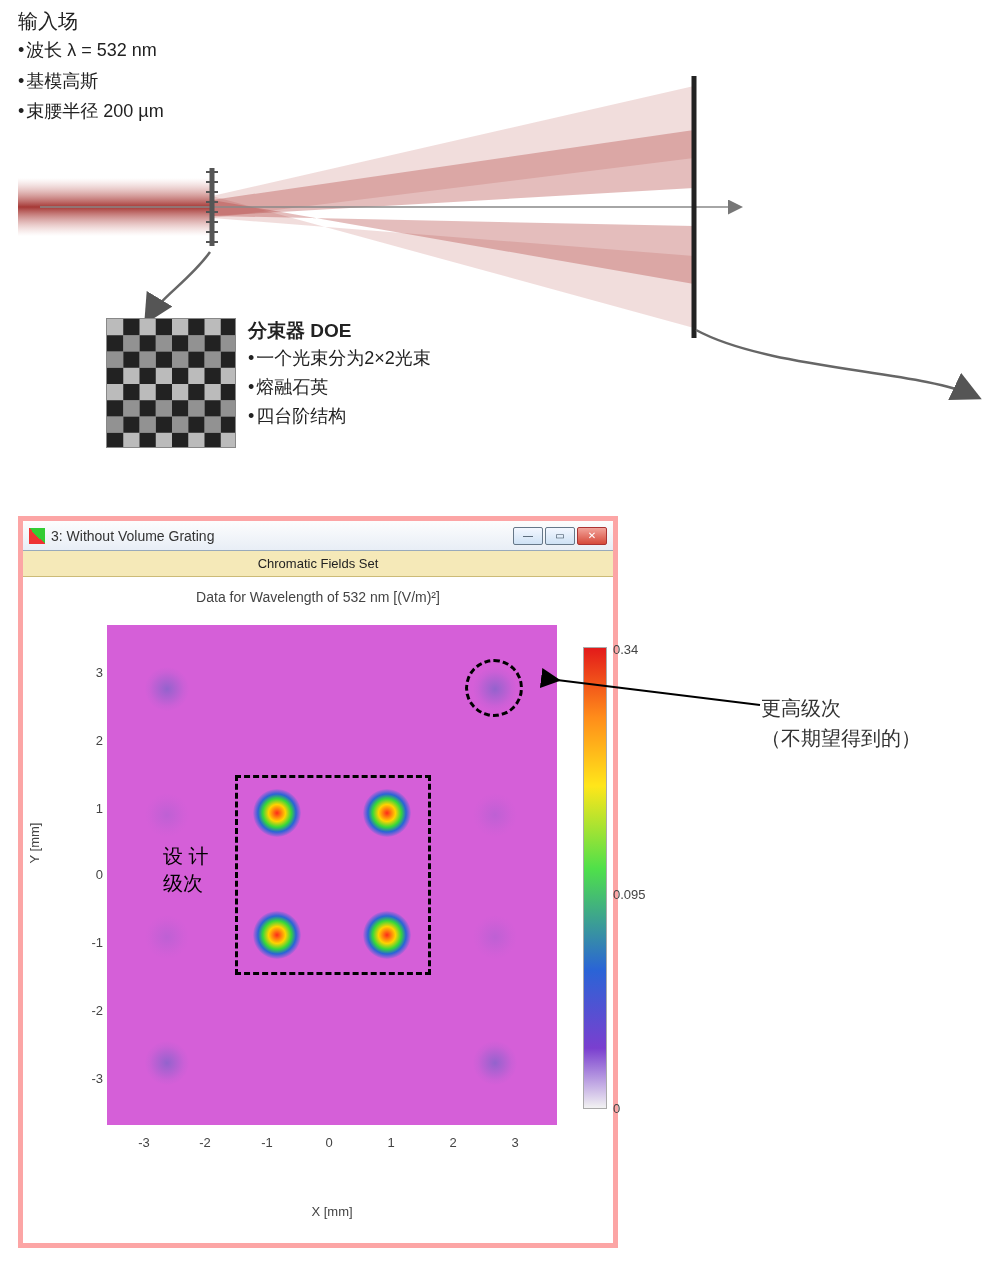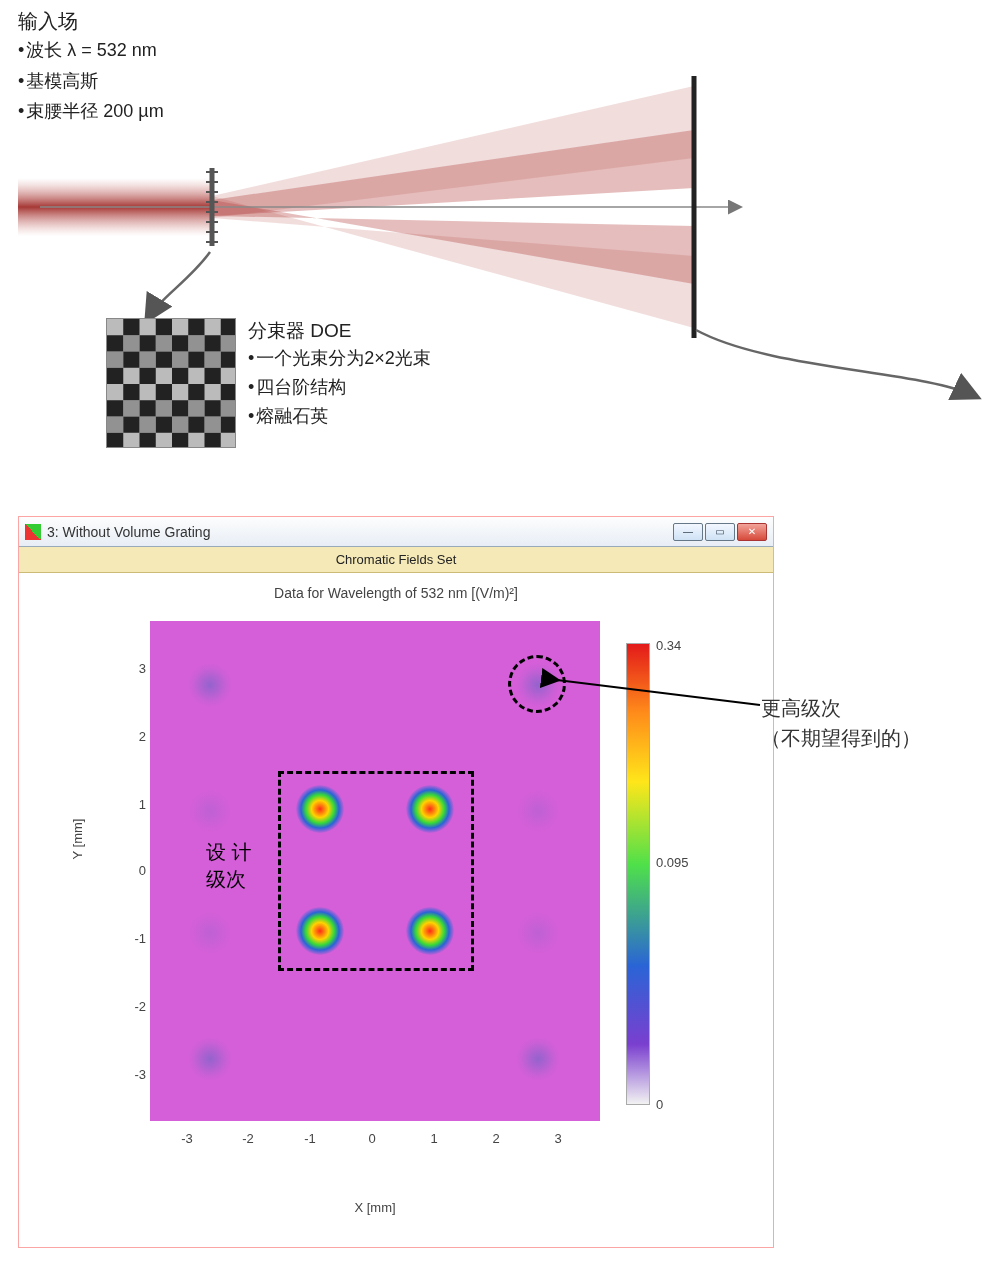--- a/index.html
+++ b/index.html
@@ -5,27 +5,27 @@
   * { box-sizing: border-box; margin: 0; padding: 0; }
   body { width: 997px; height: 1267px; background: #fff; font-family: "Microsoft YaHei", Arial, sans-serif; color: #222; position: relative; }
   .top { position: absolute; left: 18px; top: 8px; right: 18px; }
   .input-heading { font-size: 20px; font-weight: 400; }
   .input-list { font-size: 18px; line-height: 1.7; }
   .input-list div::before { content: "•"; margin-right: 2px; }
 
   .doe-block { position: absolute; left: 106px; top: 318px; display: flex; align-items: flex-start; }
   .doe-img { width: 130px; height: 130px; border: 1px solid #888; background: #eee; position: relative; overflow: hidden; }
   .doe-text { margin-left: 12px; }
-  .doe-title { font-weight: 400; font-size: 19px; }
+  .doe-title { font-weight: 700; font-size: 19px; }
   .doe-list { font-size: 18px; line-height: 1.6; }
   .doe-list div::before { content: "•"; margin-right: 2px; }
 
   .beam-svg { position: absolute; left: 0; top: 0; }
 
-  .win { position: absolute; left: 18px; top: 516px; width: 756px; height: 732px; border: 1px solid #fca5a5; background: #fff; }
+  .win { position: absolute; left: 18px; top: 516px; width: 600px; height: 732px; border: 5px solid #fca5a5; background: #fff; }
   .titlebar { height: 30px; display: flex; align-items: center; background: linear-gradient(#fdfdfd,#e8eef6); border-bottom: 1px solid #9ab; padding: 0 6px; font-size: 14px; color: #333; }
   .win-icon { width: 16px; height: 16px; display: inline-block; margin-right: 6px; background:
     linear-gradient(45deg, #e33 50%, #3c3 50%); }
   .title-spacer { flex: 1; }
   .win-btns { display: flex; gap: 2px; }
   .win-btn { width: 30px; height: 18px; border: 1px solid #678; background: linear-gradient(#f3f7ff,#cfe2f5); font-size: 10px; display: flex; align-items: center; justify-content: center; color: #345; border-radius: 2px; }
   .win-btn.close { background: linear-gradient(#f2a39a,#d64a3a); color: #fff; border-color: #a33; }
 
   .subheader { background: #f5e9b8; text-align: center; font-size: 13px; padding: 5px 0; border-bottom: 1px solid #cb7; }
   .chart-title { text-align: center; font-size: 14px; padding: 12px 0 4px; color: #444; }
@@ -166,22 +166,22 @@
           <rect x="2" y="6" width="1" height="1"></rect>
         <rect x="4" y="6" width="1" height="1"></rect>
           <rect x="6" y="6" width="1" height="1"></rect>
       </g>
     </svg>
   </div>
   <div class="doe-text">
     <div class="doe-title">分束器 DOE</div>
     <div class="doe-list">
       <div>一个光束分为2×2光束</div>
+      <div>熔融石英</div>
       <div>四台阶结构</div>
-      <div>熔融石英</div>
     </div>
   </div>
 </div>
 
 <div class="win">
   <div class="titlebar">
     <span class="win-icon"></span>
     <span>3: Without Volume Grating</span>
     <span class="title-spacer"></span>
     <div class="win-btns">
@@ -235,21 +235,21 @@
     <div class="tick tick-y" style="top:252px">0</div>
     <div class="tick tick-y" style="top:320px">-1</div>
     <div class="tick tick-y" style="top:388px">-2</div>
     <div class="tick tick-y" style="top:456px">-3</div>
 
     <div class="axis-label-x">X [mm]</div>
     <div class="axis-label-y">Y [mm]</div>
 
     <div class="colorbar"></div>
     <div class="cb-tick" style="top:27px">0.34</div>
-    <div class="cb-tick" style="top:244px">0.095</div>
+    <div class="cb-tick" style="top:272px">0.095</div>
     <div class="cb-tick" style="top:486px">0</div>
   </div>
 </div>
 
 <svg style="position:absolute; left:0; top:0;" width="997" height="1267">
   <defs>
     <marker id="arr3" markerWidth="10" markerHeight="10" refX="2" refY="5" orient="auto">
       <path d="M10 0 L0 5 L10 10 z" fill="#000"></path>
     </marker>
   </defs>

